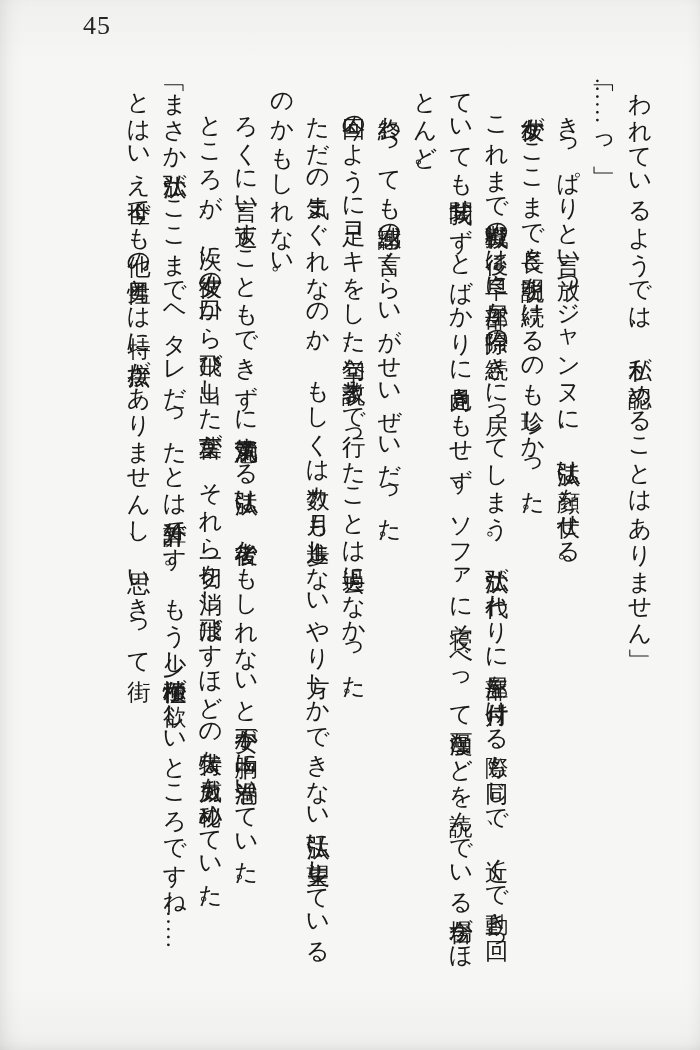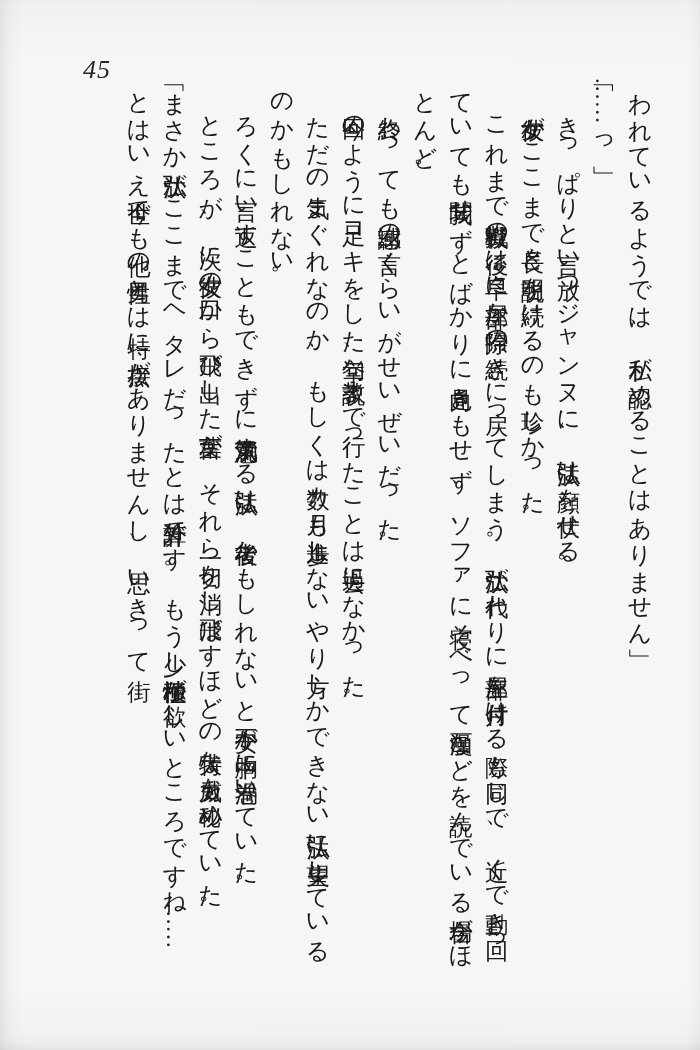--- a/index.html
+++ b/index.html
@@ -24,24 +24,22 @@
     background: linear-gradient(180deg, #f0f0ee 0%, var(--bg) 6%, var(--bg) 94%, #efefed 100%);
     box-shadow: inset 16px 0 26px -18px rgba(0,0,0,0.14),
                 inset -12px 0 20px -16px rgba(0,0,0,0.10),
                 inset 0 -14px 22px -18px rgba(0,0,0,0.10);
   }
   .page-number {
     position: absolute;
     top: 11px;
     left: 83px;
     font-size: 26px;
-    font-style: italic;
     letter-spacing: 1px;
     color: #262626;
-    margin-top: 44px;
   }
   .text-block {
     position: absolute;
     top: 77px;
     right: 43px;
     height: 898px;
     writing-mode: vertical-rl;
     text-orientation: mixed;
     font-size: 23.4px;
     line-height: 35.8px;

